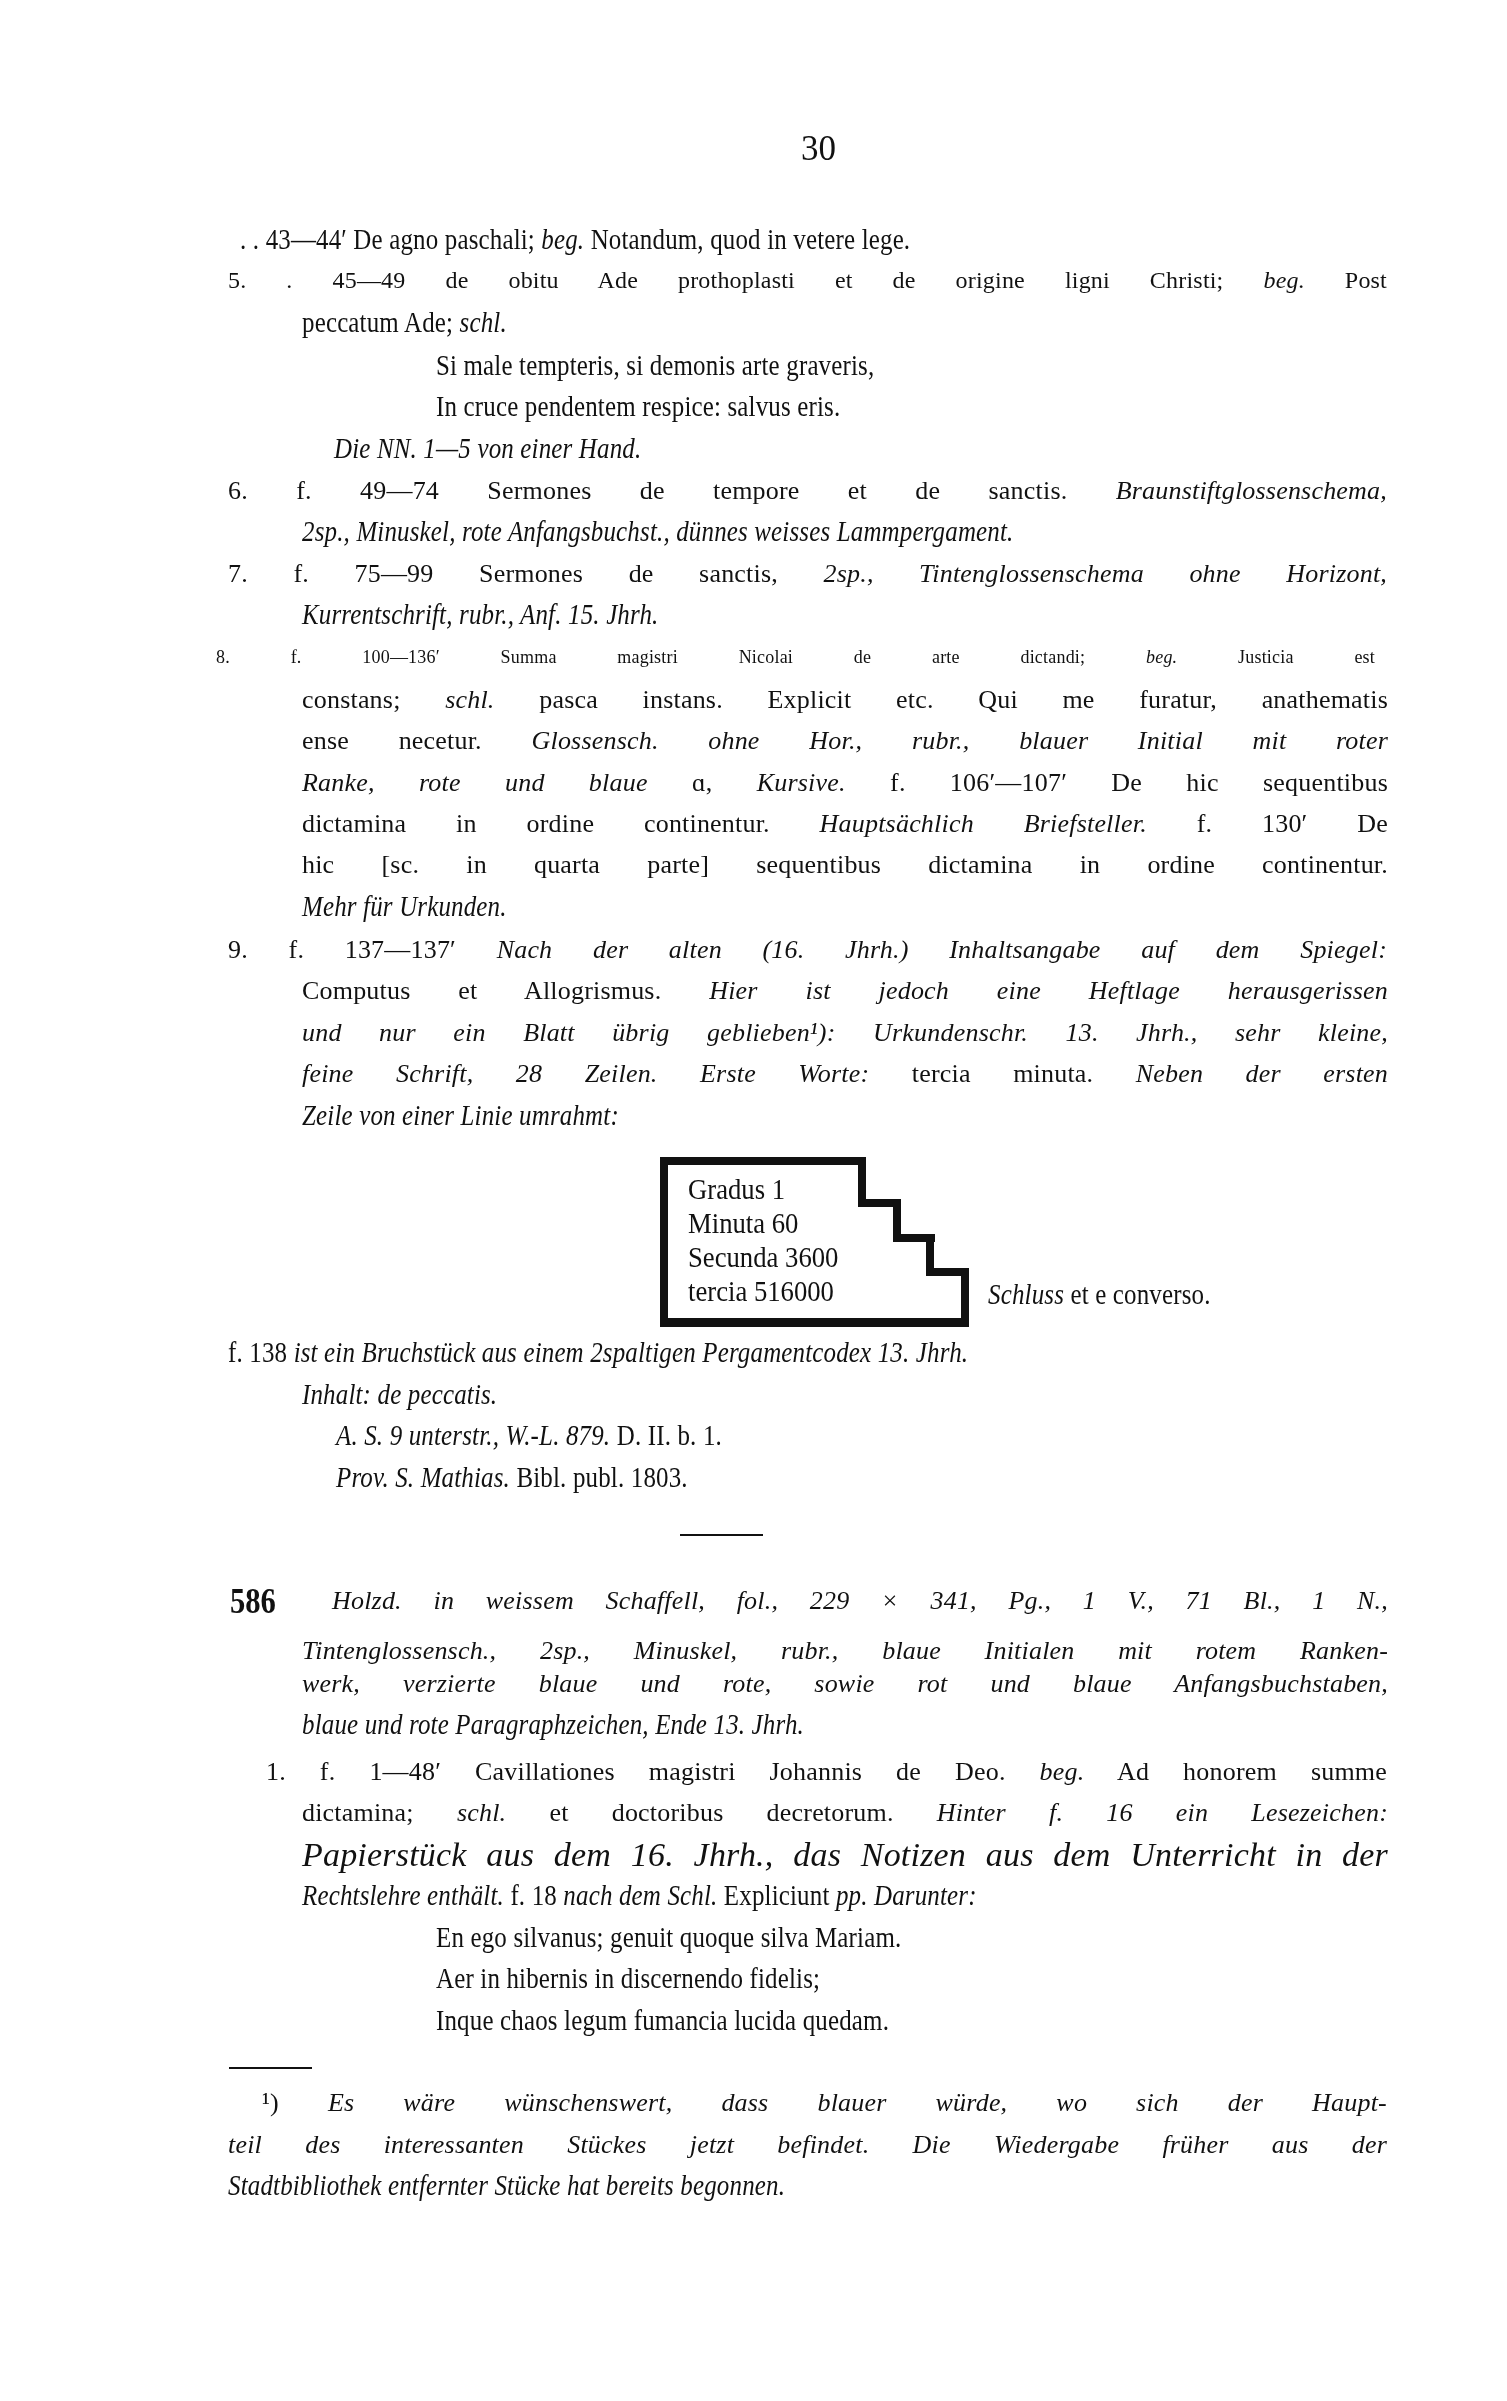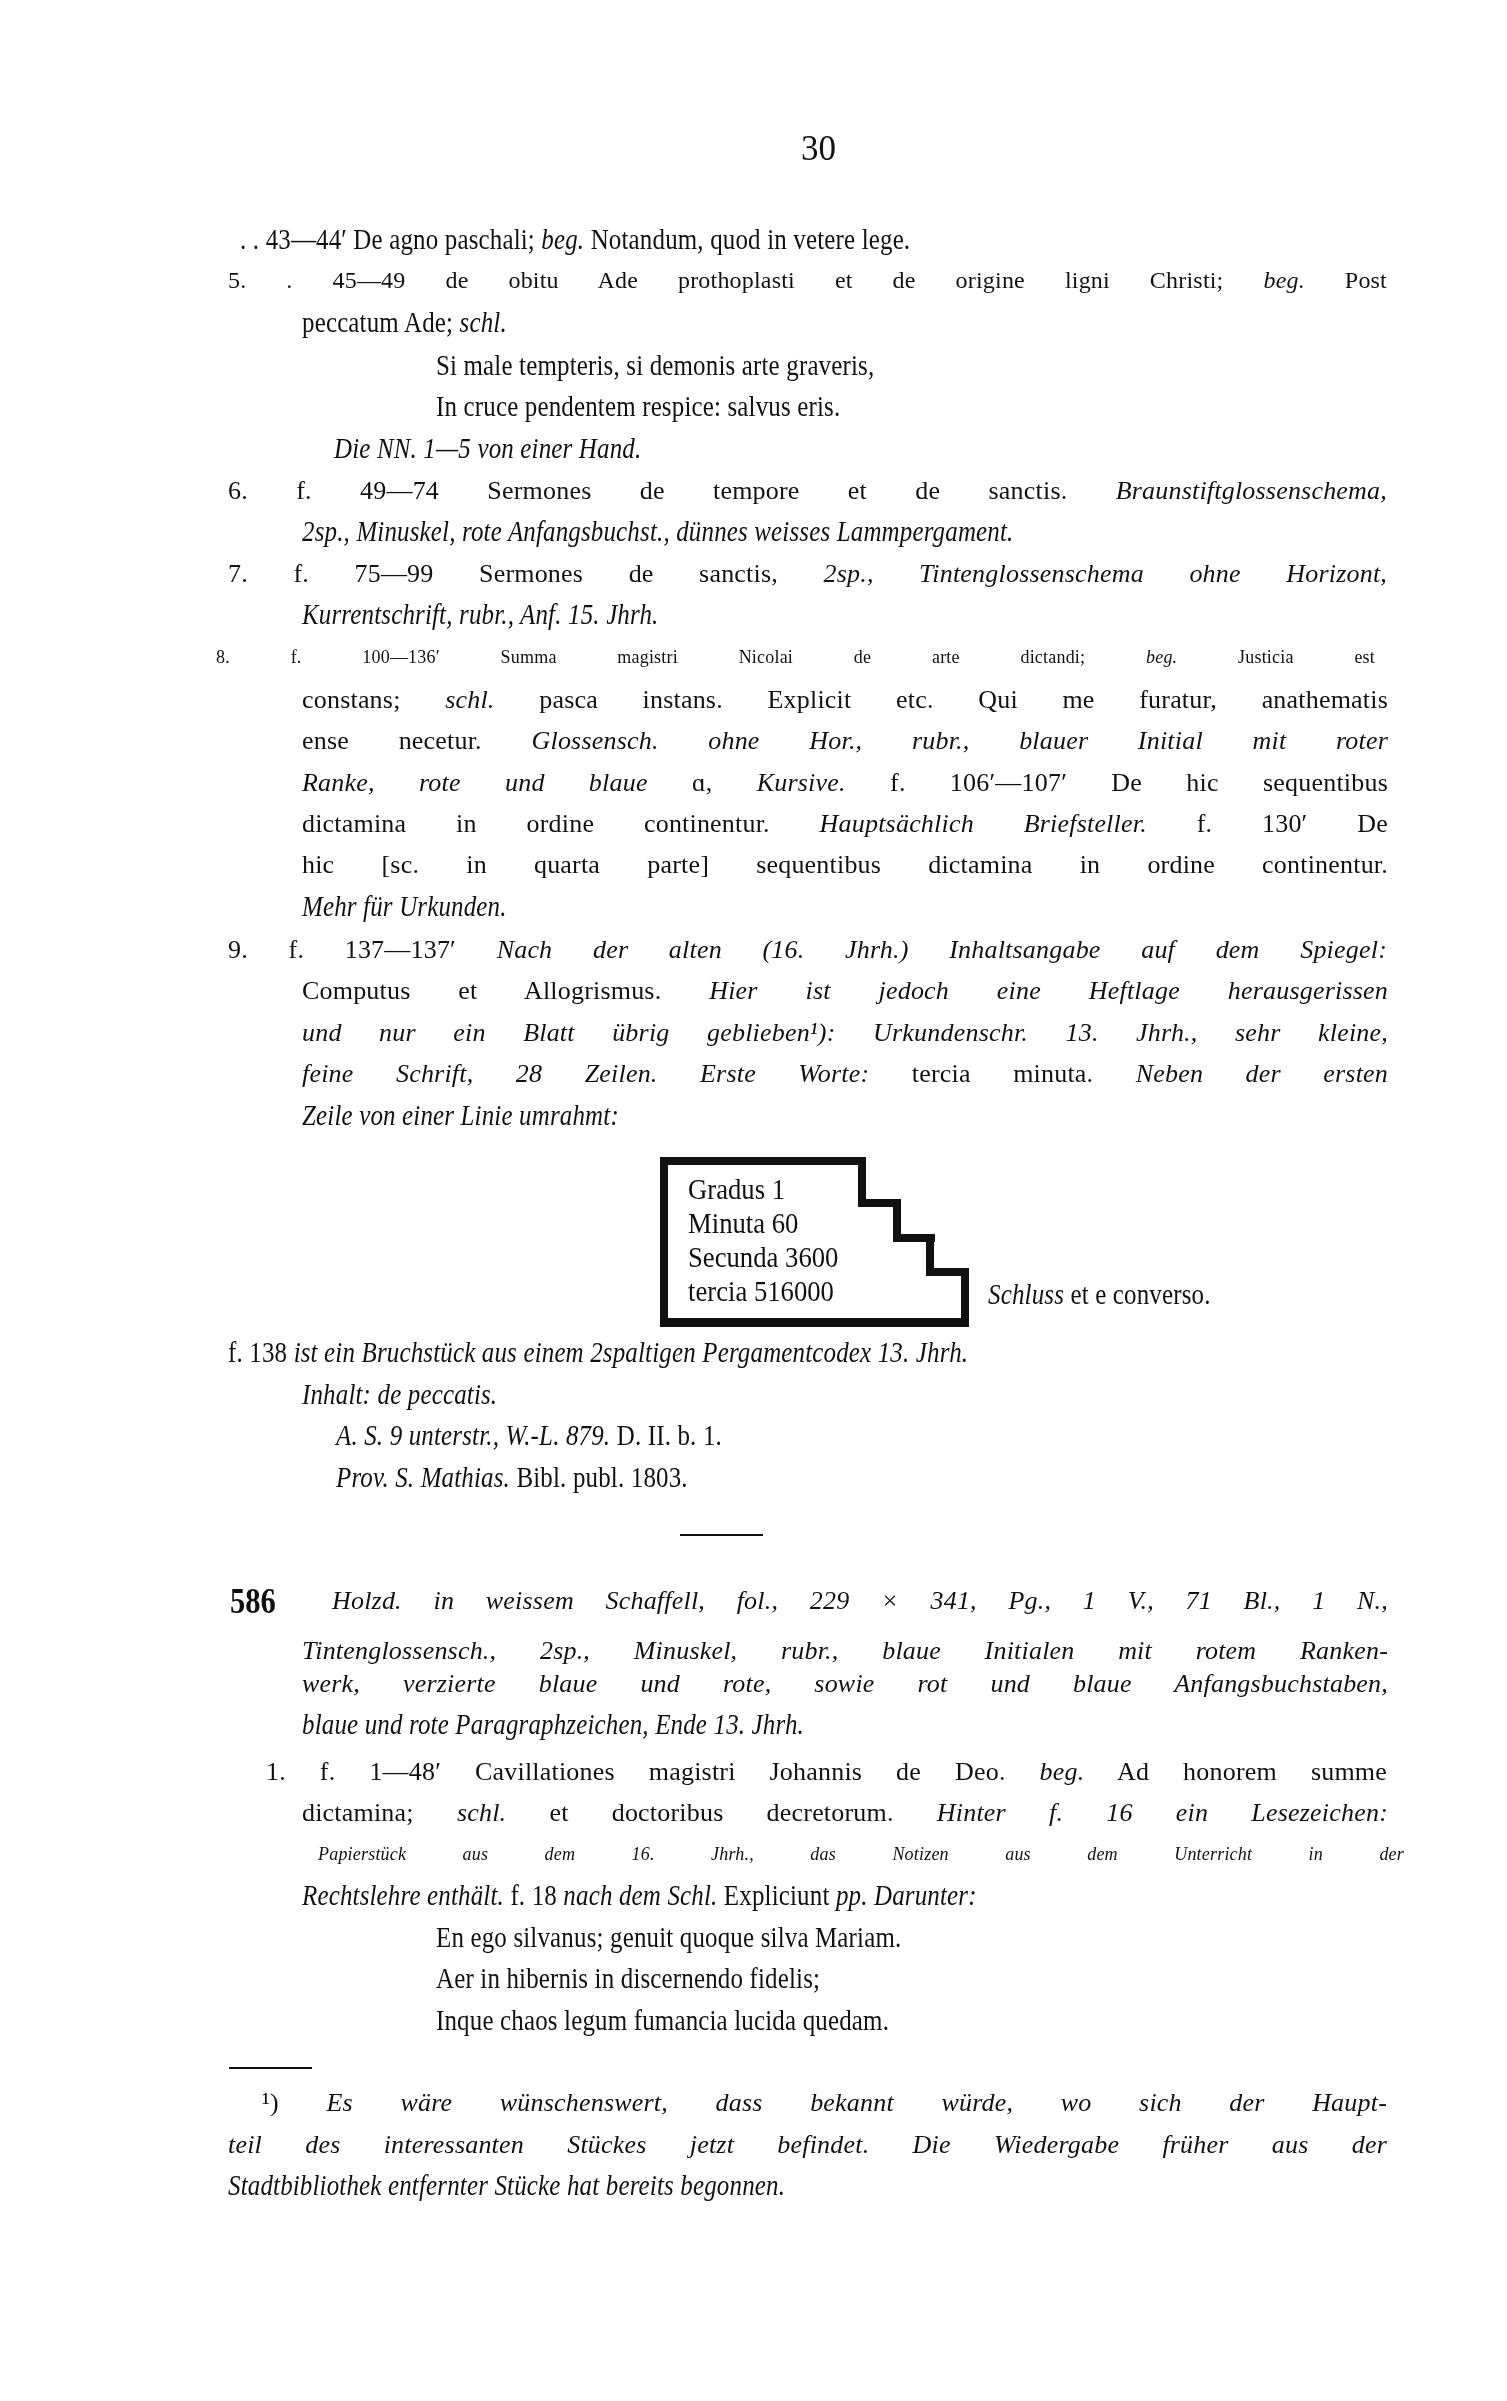--- a/index.html
+++ b/index.html
@@ -74,28 +74,28 @@
   <div class="rule" style="left:680px;top:1534px;width:83px;height:2.3px;"></div>
 
   <div>
     <div class="c586">586</div>
     <div class="ln j" style="left: 302px; top: 1580px; width: 1086px; padding-left: 30px; box-sizing: border-box; font-size: 26px;"><span class="i">Holzd. in weissem Schaffell, fol., 229 × 341, Pg., 1 V., 71 Bl., 1 N.,</span></div>
     <div class="ln j" style="left: 302px; top: 1621px; width: 1086px; font-size: 26px; margin-top: 9px;"><span class="i">Tintenglossensch., 2sp., Minuskel, rubr., blaue Initialen mit rotem Ranken-</span></div>
     <div class="ln j" style="left: 302px; top: 1663px; width: 1086px; font-size: 26px;"><span class="i">werk, verzierte blaue und rote, sowie rot und blaue Anfangsbuchstaben,</span></div>
     <div class="ln" style="left: 302px; top: 1704px; transform: scaleX(0.86); transform-origin: left center;"><span class="i">blaue und rote Paragraphzeichen, Ende 13. Jhrh.</span></div>
     <div class="ln j" style="left: 266px; top: 1751px; width: 1121px; font-size: 26px;"><span>1. f. 1—48′ Cavillationes magistri Johannis de Deo. </span><span class="i">beg.</span><span> Ad honorem summe</span></div>
     <div class="ln j" style="left: 302px; top: 1792px; width: 1086px; font-size: 26px;"><span>dictamina; </span><span class="i">schl.</span><span> et doctoribus decretorum. </span><span class="i">Hinter f. 16 ein Lesezeichen:</span></div>
-    <div class="ln j" style="left: 302px; top: 1834px; width: 1086px; font-size: 18px; margin-left: 16px;"><span class="i">Papierstück aus dem 16. Jhrh., das Notizen aus dem Unterricht in der</span></div>
+    <div class="ln j" style="left: 302px; top: 1834px; width: 1086px; font-size: 34px;"><span class="i">Papierstück aus dem 16. Jhrh., das Notizen aus dem Unterricht in der</span></div>
     <div class="ln" style="left: 302px; top: 1875px; transform: scaleX(0.86); transform-origin: left center;"><span class="i">Rechtslehre enthält.</span><span> f. 18 </span><span class="i">nach dem Schl.</span><span> Expliciunt </span><span class="i">pp.</span><span> </span><span class="i">Darunter:</span></div>
     <div class="ln" style="left: 436px; top: 1917px; transform: scaleX(0.86); transform-origin: left center;"><span>En ego silvanus; genuit quoque silva Mariam.</span></div>
     <div class="ln" style="left: 436px; top: 1958px; transform: scaleX(0.86); transform-origin: left center;"><span>Aer in hibernis in discernendo fidelis;</span></div>
     <div class="ln" style="left: 436px; top: 2000px; transform: scaleX(0.86); transform-origin: left center;"><span>Inque chaos legum fumancia lucida quedam.</span></div>
   </div>
 
   <div class="rule" style="left:229px;top:2067px;width:83px;height:2.3px;"></div>
 
   <div>
-    <div class="ln j" style="left: 262px; top: 2082px; width: 1125px; font-size: 26px;"><span>¹) </span><span class="i">Es wäre wünschenswert, dass bekannt würde, wo sich der Haupt-</span></div>
+    <div class="ln j" style="left: 262px; top: 2082px; width: 1125px; font-size: 26px;"><span>¹) </span><span class="i">Es wäre wünschenswert, dass blauer würde, wo sich der Haupt-</span></div>
     <div class="ln j" style="left: 228px; top: 2124px; width: 1159px; font-size: 26px;"><span class="i">teil des interessanten Stückes jetzt befindet. Die Wiedergabe früher aus der</span></div>
     <div class="ln" style="left: 228px; top: 2165px; transform: scaleX(0.86); transform-origin: left center;"><span class="i">Stadtbibliothek entfernter Stücke hat bereits begonnen.</span></div>
   </div>
 </div>
 
 
 </body></html>

